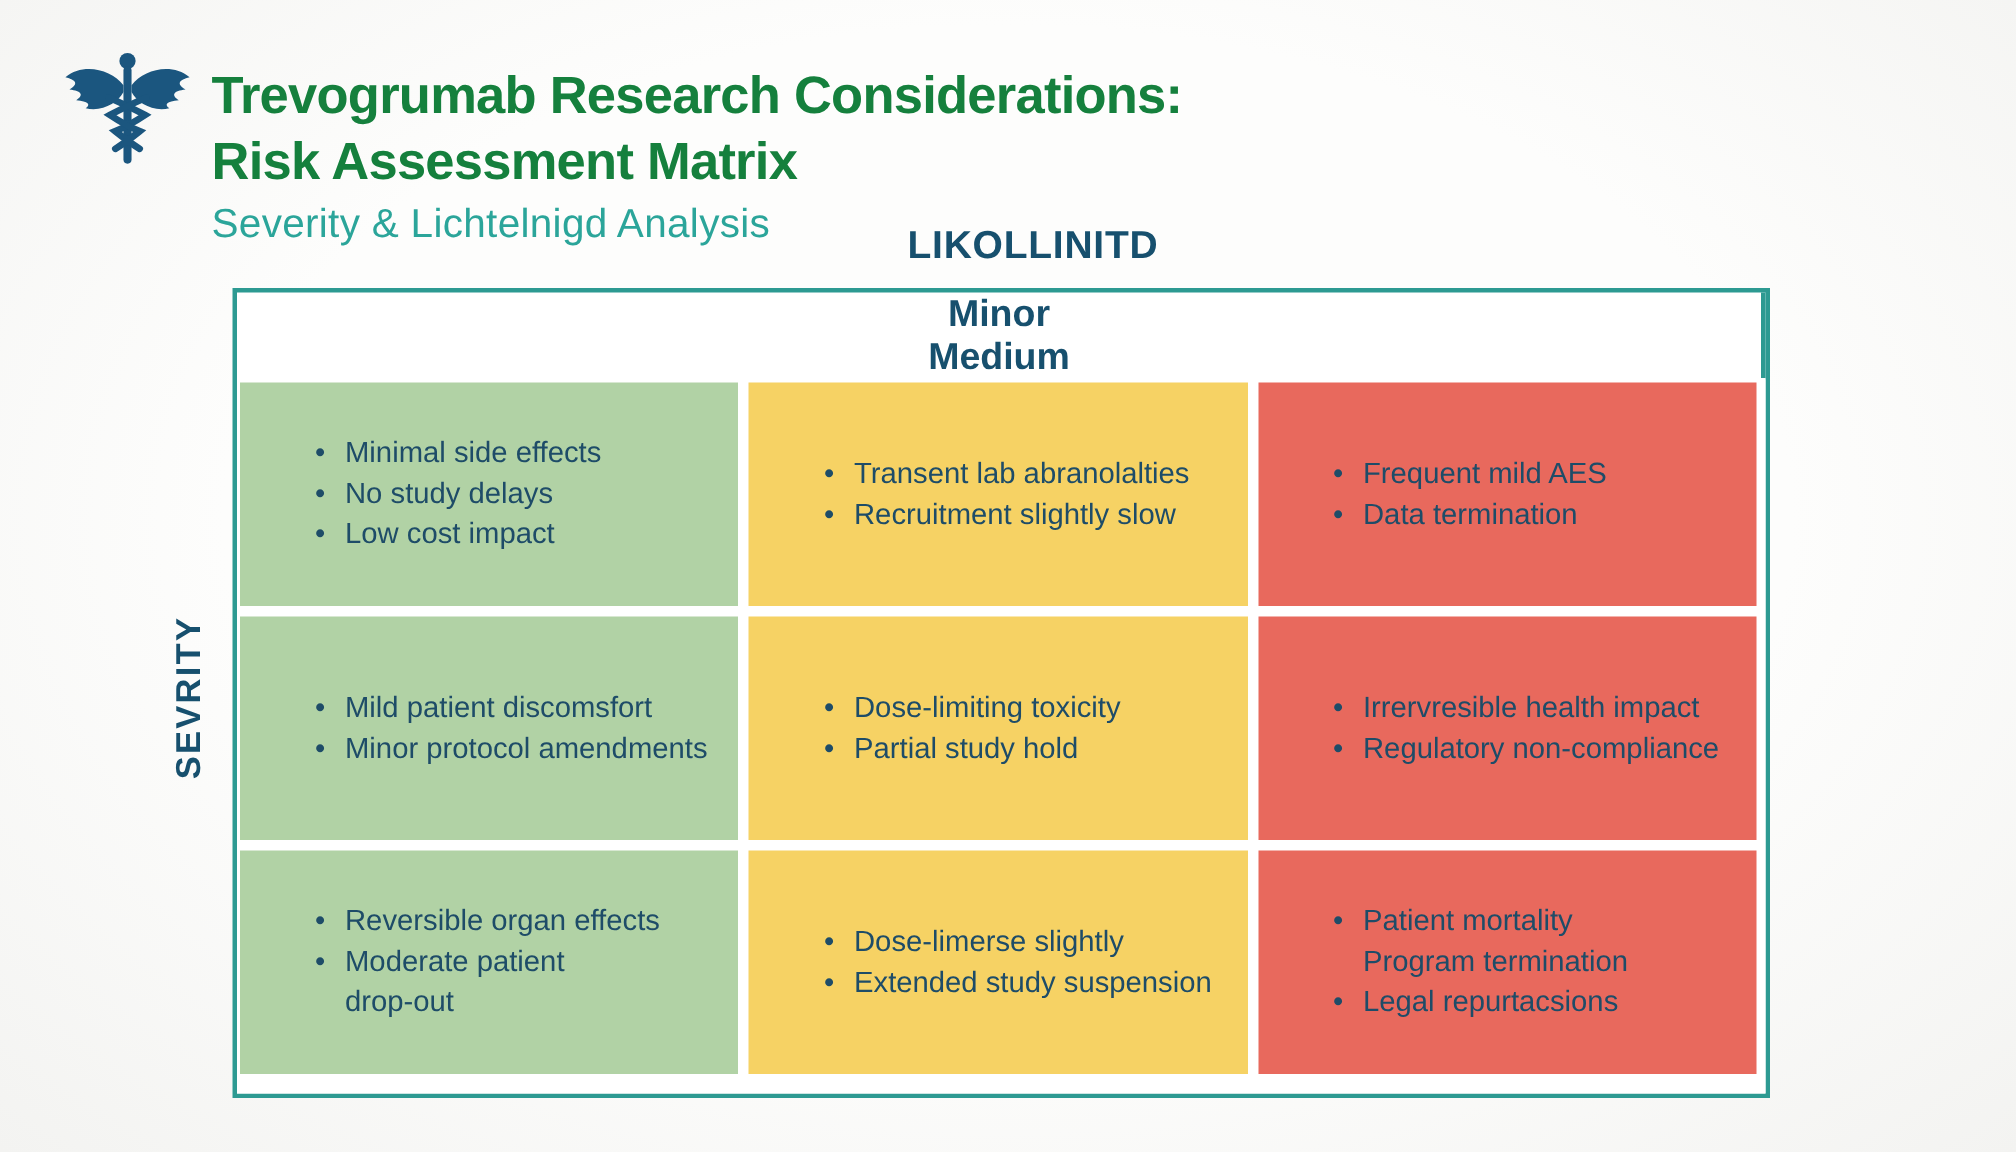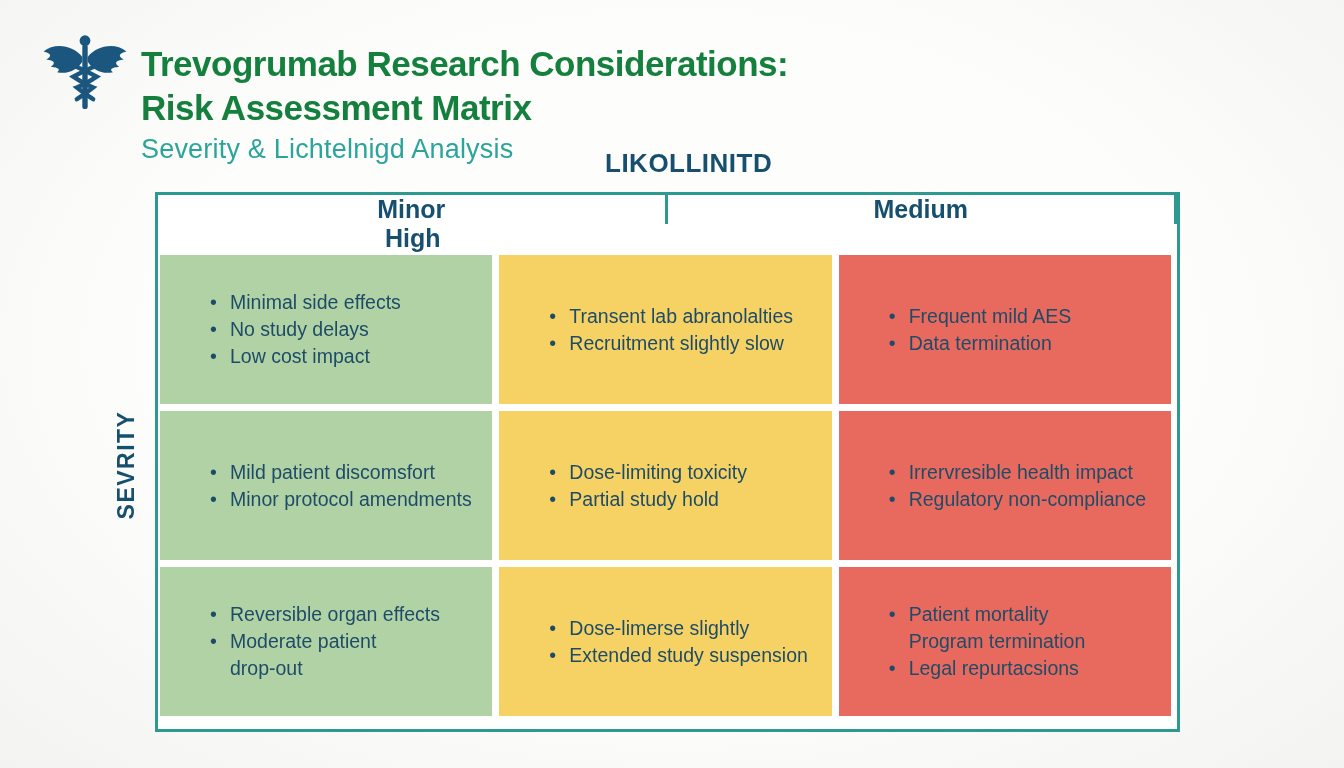--- a/index.html
+++ b/index.html
@@ -71,21 +71,21 @@
     top: 192px;
     width: 1019px;
     height: 534px;
     border: 3px solid #2d9a92;
     background: #ffffff;
     display: flex;
     flex-direction: column;
   }
   .matrix-header {
     display: grid;
-    grid-template-columns: 1fr 1fr;
+    grid-template-columns: 1fr;
     height: 57px;
     flex: 0 0 auto;
   }
   .matrix-header .hcell {
     display: flex;
     align-items: center;
     justify-content: center;
     color: #17506e;
     font-size: 25px;
     font-weight: 700;

